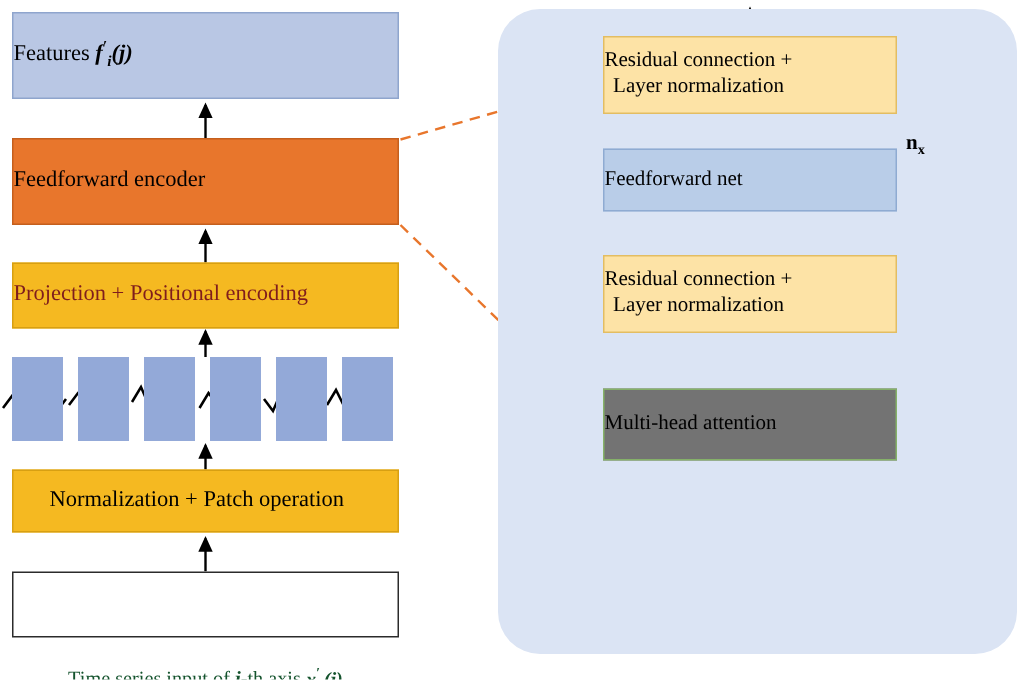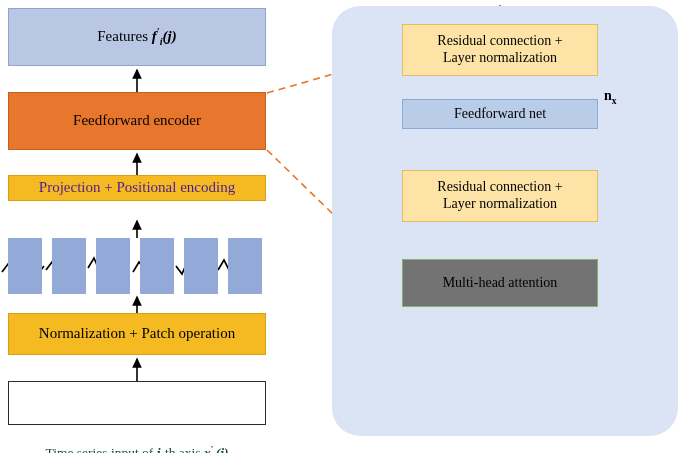--- a/index.html
+++ b/index.html
@@ -18,53 +18,53 @@
     position: absolute;
     left: 0; top: 0;
     width: 685px;
     height: 453px;
   }
   .box {
     position: absolute;
     box-sizing: border-box;
     display: flex;
     align-items: center;
-    justify-content: center;
     text-align: center;
     line-height: 1.18;
   }
 
   
   #features-box {
     left: 8px; top: 8px; width: 258px; height: 58px;
     background: #b9c7e4;
     border: 1px solid #8fa5cd;
     font-size: 15px;
     color: #000;
   }
   #encoder-box {
     left: 8px; top: 92px; width: 258px; height: 58px;
     background: #e8762c;
     border: 1px solid #c55f1d;
     font-size: 15px;
     color: #000;
   }
   #projection-box {
-    left: 8px; top: 175px; width: 258px; height: 26px;
+    left: 8px; top: 175px; width: 258px; height: 44px;
     background: #f5b921;
     border: 1px solid #d79f12;
     font-size: 15px;
-    color: #4c1d95;
+    color: #7f1d1d;
   }
   #normalization-box {
     left: 8px; top: 313px; width: 258px; height: 42px;
     background: #f5b921;
     border: 1px solid #d79f12;
     font-size: 15px;
     color: #000;
+    padding-left: 24px;
   }
   #series-box {
     left: 8px; top: 381px; width: 258px; height: 44px;
     background: #ffffff;
     border: 1px solid #2b2b2b;
   }
   #caption {
     position: absolute;
     left: 8px; top: 428px; width: 258px;
     text-align: center;
@@ -91,21 +91,21 @@
     border-radius: 28px;
   }
   #rescon-top {
     left: 402px; top: 24px; width: 196px; height: 52px;
     background: #fde3a6;
     border: 1px solid #e3bd62;
     font-size: 14px;
     color: #000;
   }
   #feedforward {
-    left: 402px; top: 99px; width: 196px; height: 30px;
+    left: 402px; top: 99px; width: 196px; height: 42px;
     background: #b9cde8;
     border: 1px solid #8fabd2;
     font-size: 14px;
     color: #000;
   }
   #rescon-bottom {
     left: 402px; top: 170px; width: 196px; height: 52px;
     background: #fde3a6;
     border: 1px solid #e3bd62;
     font-size: 14px;

